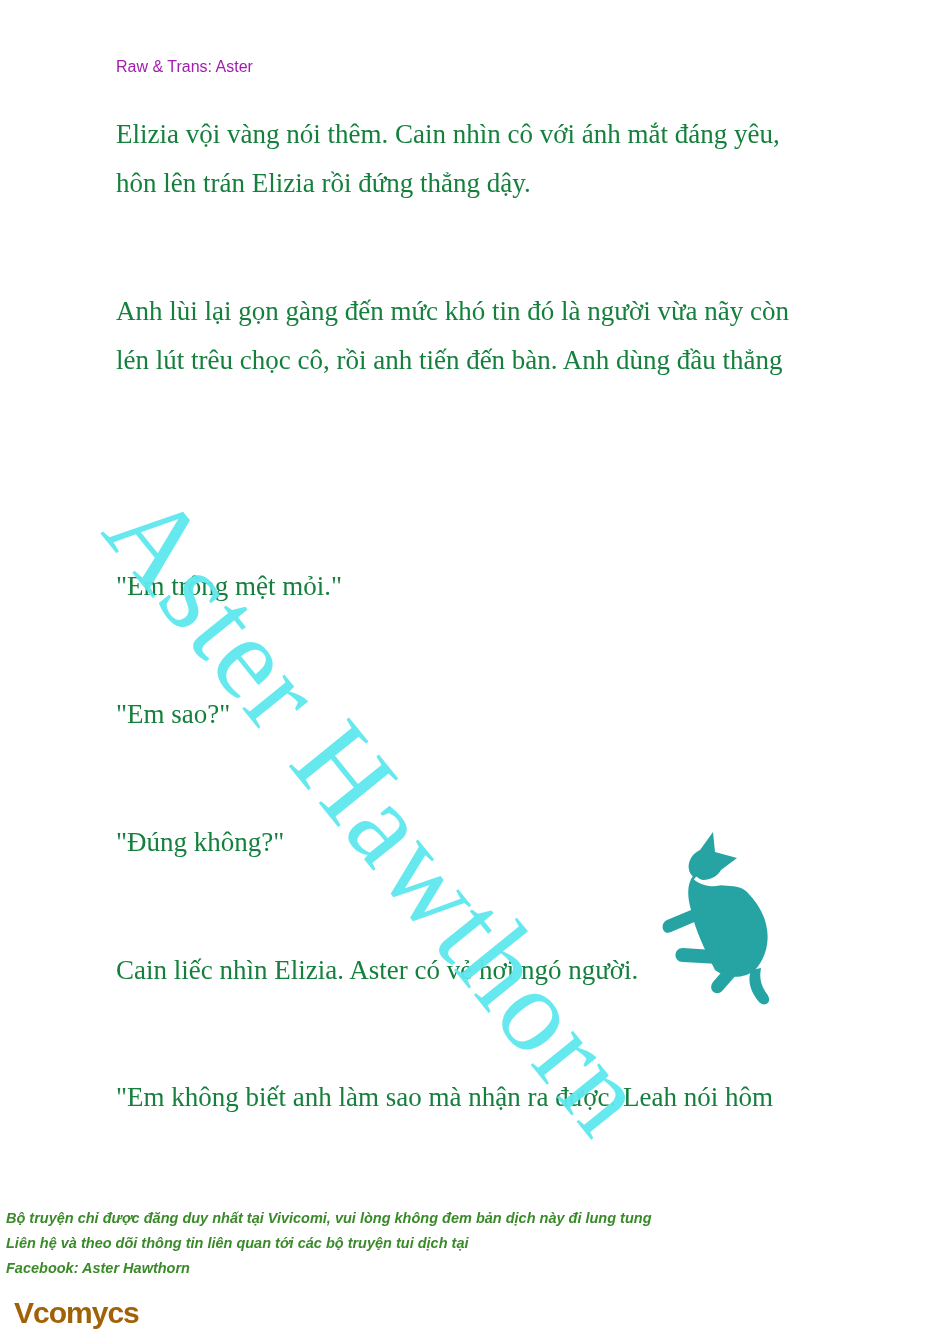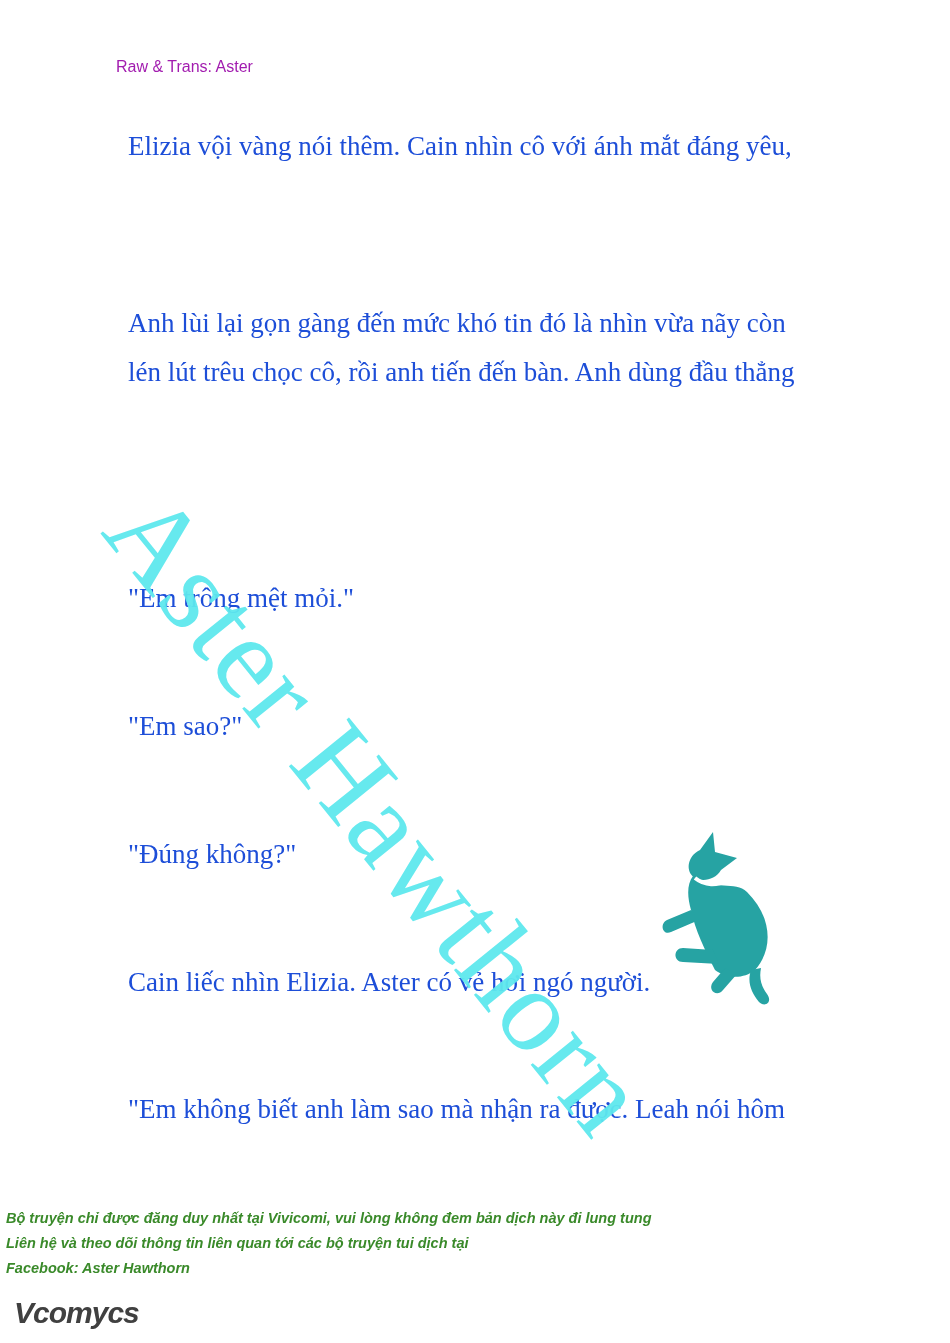--- a/index.html
+++ b/index.html
@@ -1,34 +1,35 @@
 <!DOCTYPE html>
 <html><head>
 <meta charset="utf-8">
 <style>
   html, body { margin:0; padding:0; background:#ffffff; }
   body { width:950px; height:1343px; position:relative; overflow:hidden; }
   .header { position:absolute; left:116px; top:58px; font-family:"Liberation Sans", sans-serif; font-size:16px; color:#a21caf; }
-  .para { position:absolute; left:116px; width:730px; font-family:"Liberation Serif", serif; font-size:27px; color:#1d4ed8; line-height:49px; margin:12px; }
+  .para { position:absolute; left:116px; width:730px; font-family:"Liberation Serif", serif; font-size:27px; color:#15803d; line-height:49px; margin:0; }
   .watermark { position:absolute; left:130px; top:440px; font-family:"Liberation Serif", serif; font-size:118px; color:#5ee8ee; transform:rotate(51deg); transform-origin:left center; white-space:nowrap; letter-spacing:2px; opacity:0.95; pointer-events:none; }
   .cat { position:absolute; left:655px; top:820px; width:130px; height:190px; }
   .footer { position:absolute; left:0; width:950px; text-align:left; font-family:"Liberation Sans", sans-serif; font-style:italic; font-weight:bold; font-size:14.5px; color:#3a8a2a;padding-left:6px; }
-  .logo { position:absolute; left:14px; top:1296px; font-family:"Liberation Sans", sans-serif; font-style:italic; font-weight:bold; font-size:30px; color:#404040; letter-spacing:-1px; }
+  .logo { position:absolute; left:14px; top:1296px; font-family:"Liberation Sans", sans-serif; font-weight:bold; font-size:30px; color:#a16207; letter-spacing:-1px; }
 </style>
 </head>
 <body>
 
 <div class="header">Raw &amp; Trans: Aster</div>
 
 <div class="para" style="top:110px">
   <div>Elizia vội vàng nói thêm. Cain nhìn cô với ánh mắt đáng yêu,</div>
+  <div>hôn lên trán Elizia rồi đứng thẳng dậy.</div>
 </div>
 
 <div class="para" style="top:287px">
-  <div>Anh lùi lại gọn gàng đến mức khó tin đó là nhìn vừa nãy còn</div>
+  <div>Anh lùi lại gọn gàng đến mức khó tin đó là người vừa nãy còn</div>
   <div>lén lút trêu chọc cô, rồi anh tiến đến bàn. Anh dùng đầu thẳng</div>
 </div>
 
 <div class="para" style="top:562px">
   <div>"Em trông mệt mỏi."</div>
 </div>
 
 <div class="para" style="top:690px">
   <div>"Em sao?"</div>
 </div>

